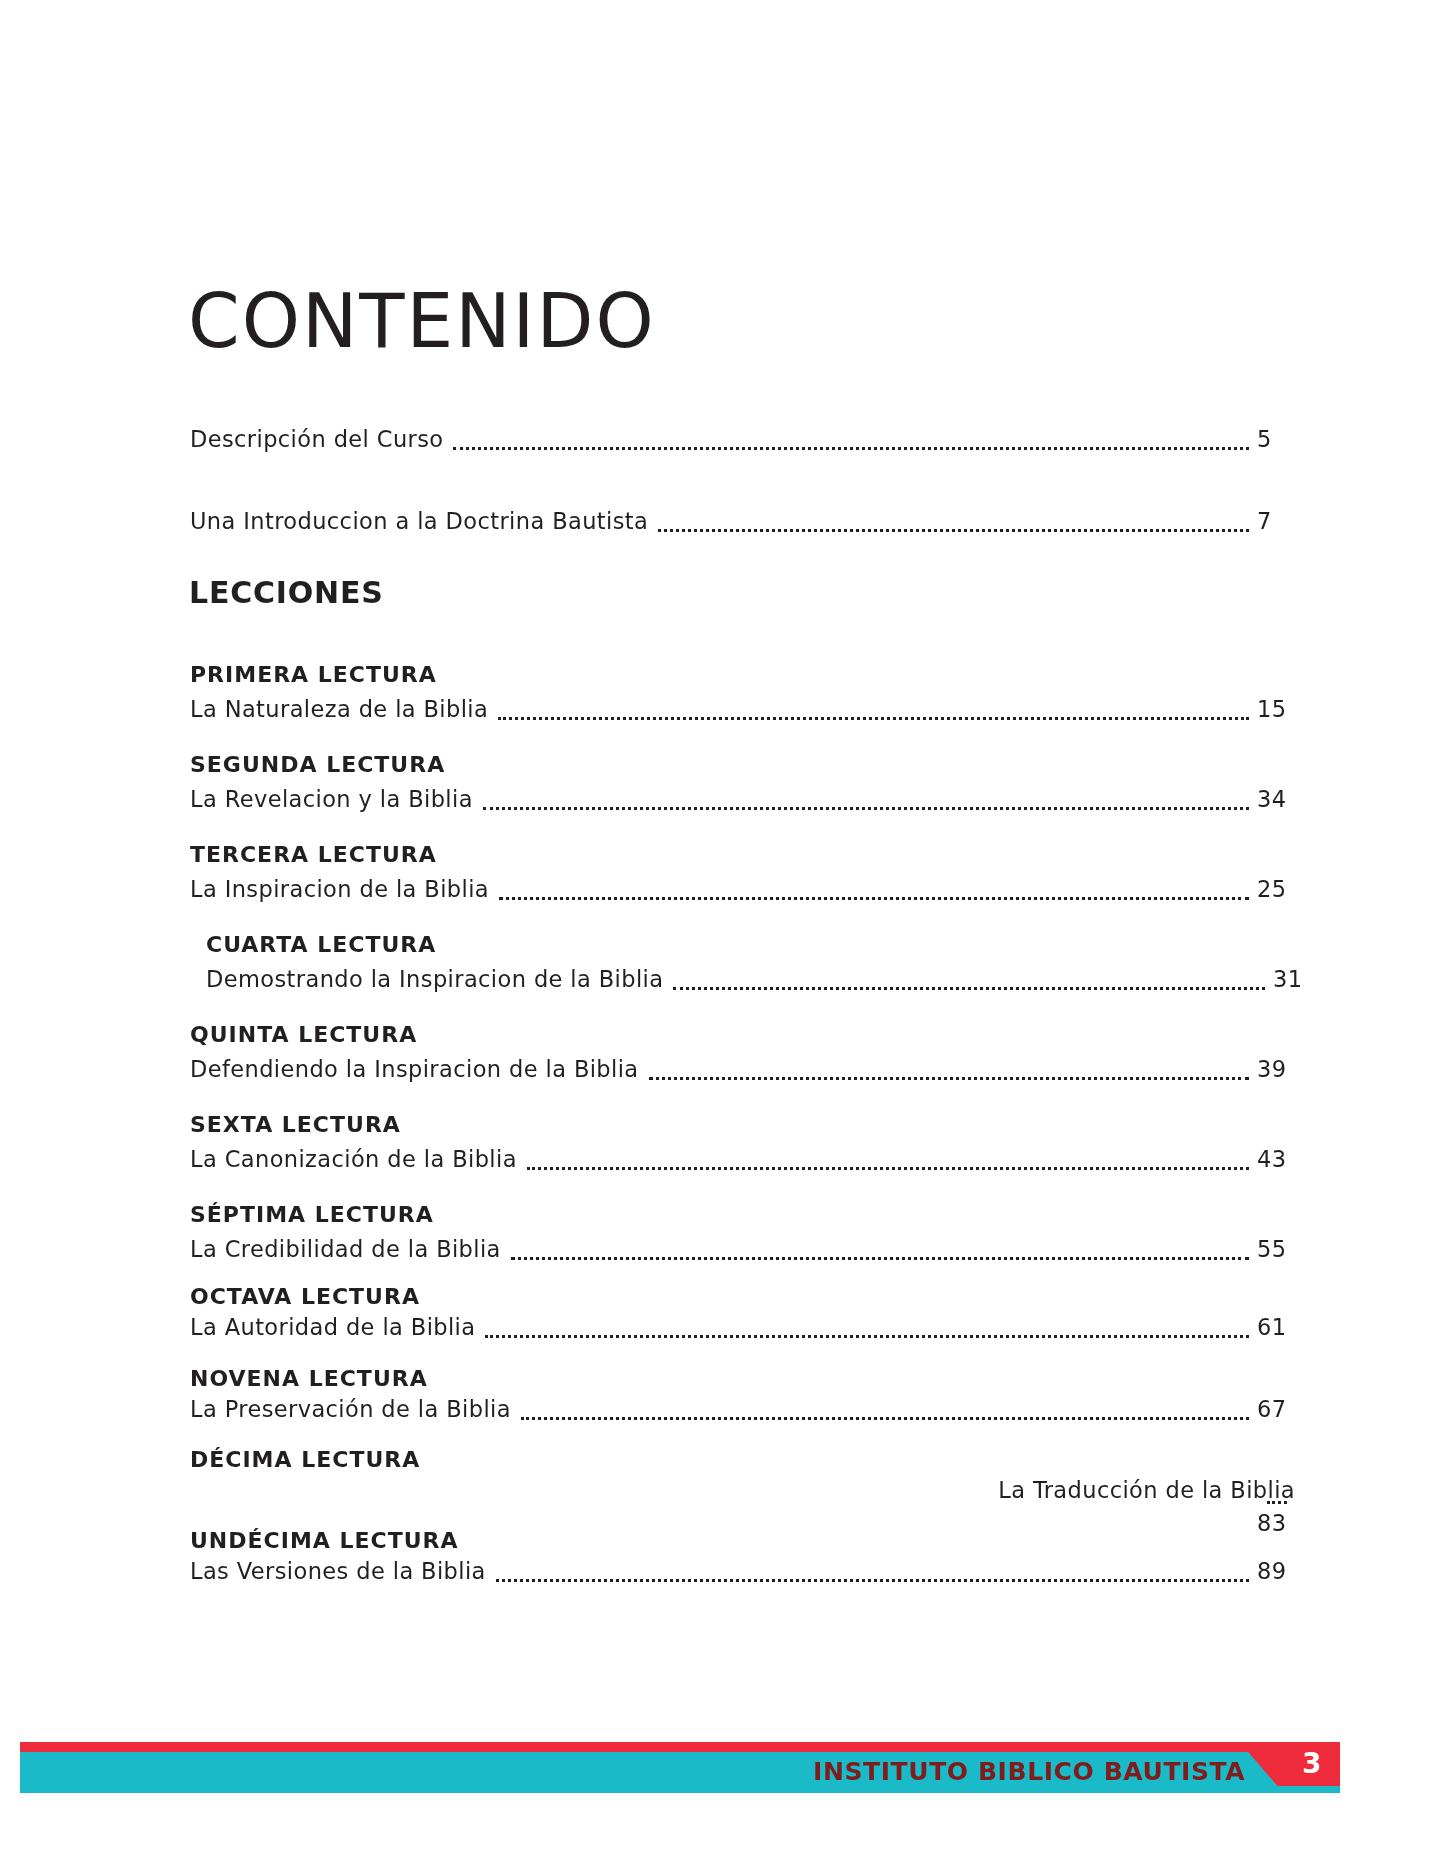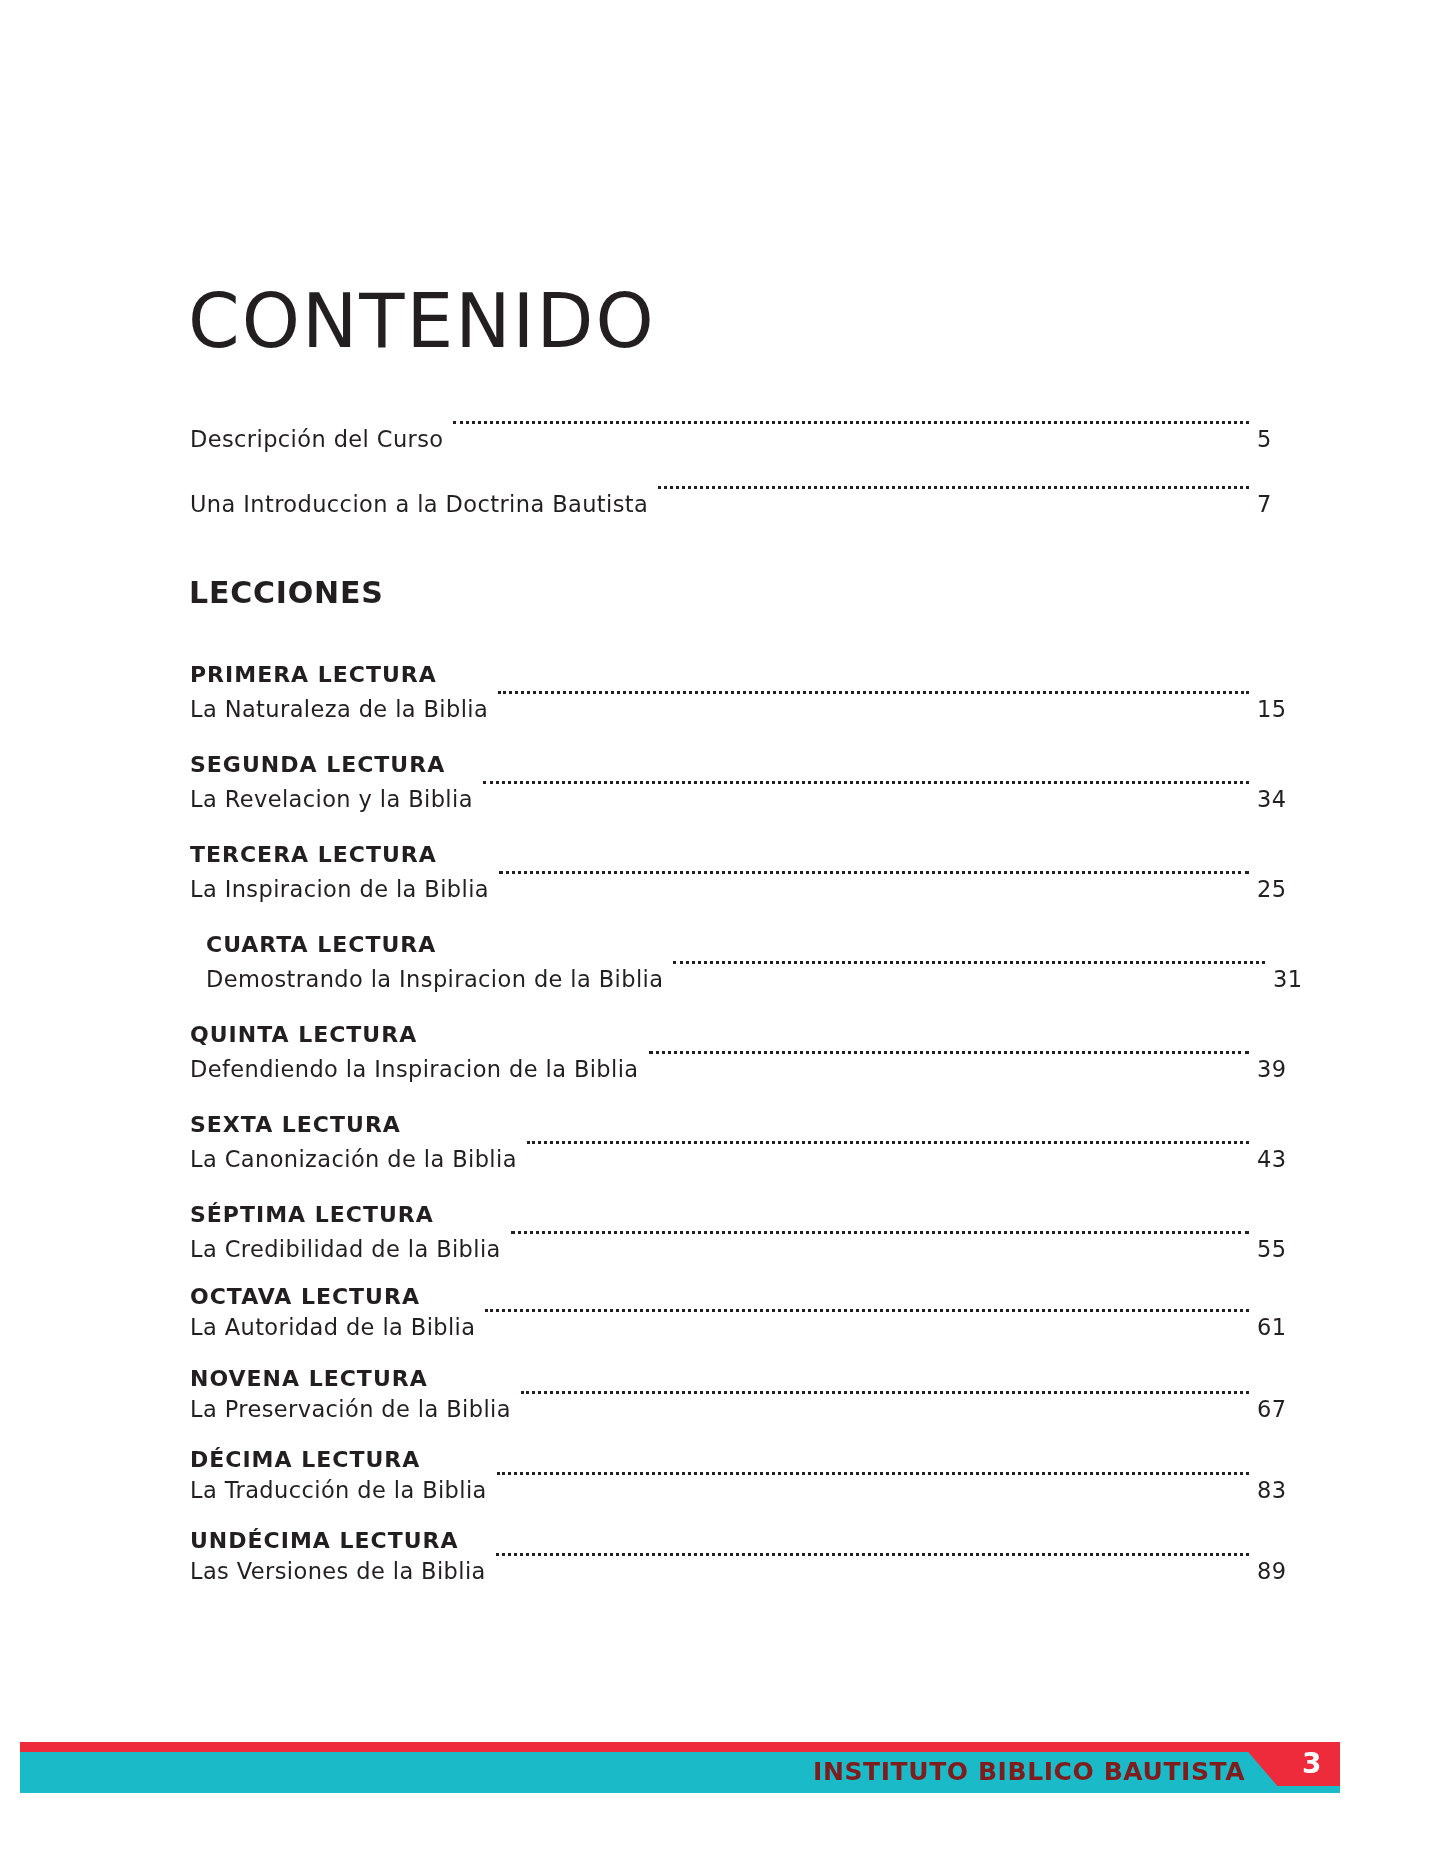--- a/index.html
+++ b/index.html
@@ -9,21 +9,21 @@
     font-family: "DejaVu Sans", "Liberation Sans", sans-serif;
   }
   .title {
     position: absolute; left: 188px; top: 278px;
     font-family: "DejaVu Sans", sans-serif; font-weight: normal;
     font-size: 74px; line-height: 86px; letter-spacing: 2px; margin: 0;
     color: #231f20;
   }
   .toc-row {
     position: absolute; left: 190px; width: 1105px;
-    display: flex; align-items: flex-start;
+    display: flex; align-items: flex-end;
     font-size: 22.5px; line-height: 30px; color: #231f20;
   }
   .toc-row .label { white-space: nowrap; letter-spacing: 0.4px; }
   .toc-row .leader {
     flex: 1; margin: 0 8px 0 10px; height: 1px;
     border-bottom: 3px dotted #231f20; transform: translateY(-4px);
     min-width: 20px;
   }
   .toc-row .page { width: 38px; white-space: nowrap; letter-spacing: 0.4px; }
   .section-heading {
@@ -59,21 +59,21 @@
 </head>
 <body>
 
 <h1 class="title">CONTENIDO</h1>
 
 <div class="toc-row" style="top:424px;">
   <span class="label">Descripción del Curso</span>
   <span class="leader"></span>
   <span class="page">5</span>
 </div>
-<div class="toc-row" style="top:489px;">
+<div class="toc-row" style="top:506px;">
   <span class="label">Una Introduccion a la Doctrina Bautista</span>
   <span class="leader"></span>
   <span class="page">7</span>
 </div>
 
 <h2 class="section-heading">LECCIONES</h2>
 
 <div class="lesson" style="top:662px;">
   <div class="kicker">PRIMERA LECTURA</div>
   <div class="toc-row">
@@ -141,21 +141,21 @@
 <div class="lesson" style="top:1366px;">
   <div class="kicker">NOVENA LECTURA</div>
   <div class="toc-row" style="margin-top:2px;">
     <span class="label">La Preservación de la Biblia</span>
     <span class="leader"></span>
     <span class="page">67</span>
   </div>
 </div>
 <div class="lesson" style="top:1447px;">
   <div class="kicker">DÉCIMA LECTURA</div>
-  <div class="toc-row" style="margin-top:2px;">
+  <div class="toc-row" style="margin-top:2px;flex-direction:column;">
     <span class="label">La Traducción de la Biblia</span>
     <span class="leader"></span>
     <span class="page">83</span>
   </div>
 </div>
 <div class="lesson" style="top:1528px;">
   <div class="kicker">UNDÉCIMA LECTURA</div>
   <div class="toc-row" style="margin-top:2px;">
     <span class="label">Las Versiones de la Biblia</span>
     <span class="leader"></span>

